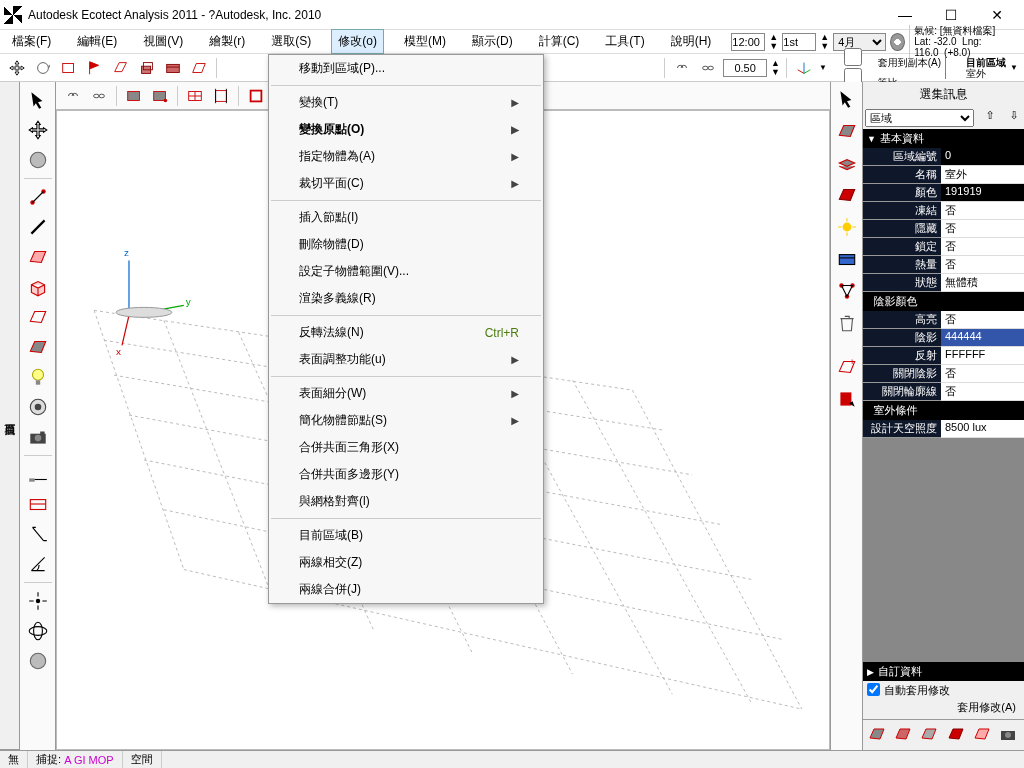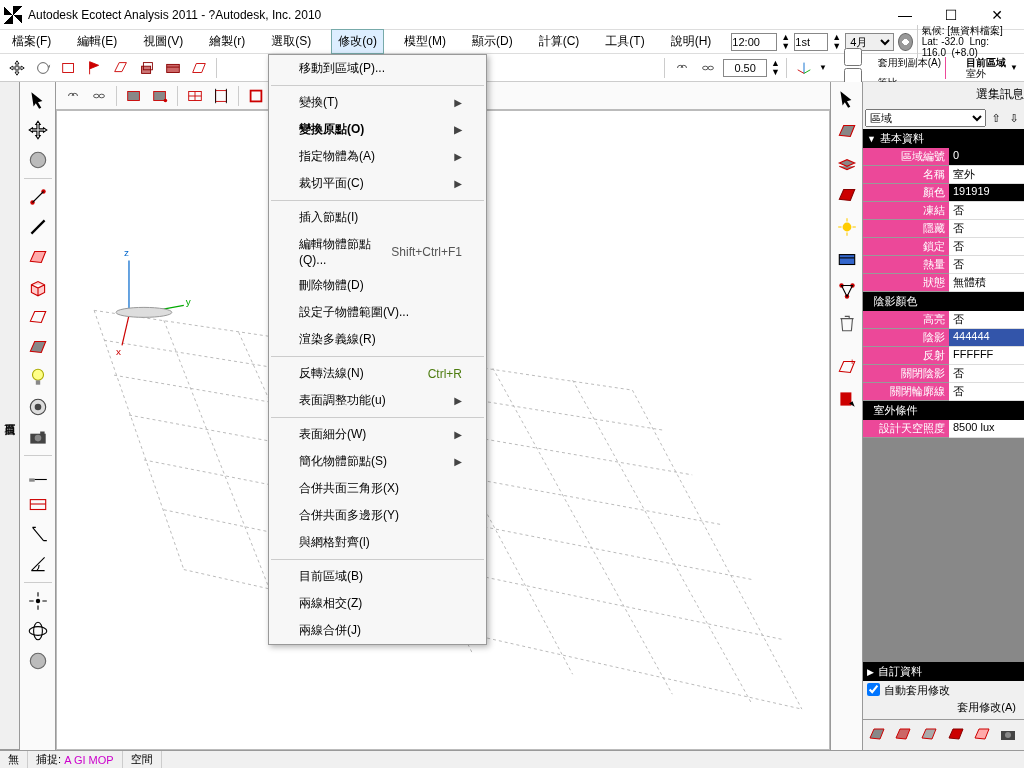--- a/index.html
+++ b/index.html
@@ -37,44 +37,44 @@
 .lefticons .ibtn svg { width: 22px; height: 22px; }
 .lefticons .isep { width: 28px; height: 1px; background: #ccc; margin: 2px 0; }
 
 .canvas { flex: 1; position: relative; background: #fff; border: 1px solid #bbb; overflow: hidden; }
 
 .righttools { width: 32px; border-left: 1px solid #999; background: #fafafa; display: flex; flex-direction: column; align-items: center; padding: 4px 0; gap: 6px; }
 .righttools .rbtn { width: 26px; height: 26px; display: flex; align-items: center; justify-content: center; }
 .righttools .rbtn svg { width: 22px; height: 22px; }
 
 .rightpanel { width: 162px; border-left: 1px solid #999; background: #f0f0f0; display: flex; flex-direction: column; font-size: 11px; }
-.rp-title { text-align: right; font-size: 12px; padding: 4px 0; }
-.rp-nav { display: flex; align-items: center; padding: 2px; gap: 2px; }
+.rp-title { text-align: center; font-size: 12px; padding: 4px 0; }
+.rp-nav { display: flex; padding: 2px; gap: 8px; }
 .rp-nav select { flex: 1; font-size: 11px; height: 18px; }
 .rp-nav .nav-arrow { width: 16px; text-align: center; }
 .rp-section { background: #000; color: #fff; padding: 2px 4px; font-size: 11px; display: flex; align-items: center; }
 .rp-section .tri { margin-right: 4px; font-size: 9px; }
 .rp-row { display: flex; height: 18px; align-items: stretch; }
-.rp-row .lbl { width: 86px; background: #ec4899; color: #fff; text-align: right; padding: 1px 4px; border-bottom: 1px solid #999; }
+.rp-row .lbl { width: 78px; background: #0f172a; color: #fff; text-align: right; padding: 1px 4px; border-bottom: 1px solid #999; }
 .rp-row .val { flex: 1; background: #fff; padding: 1px 4px; border-bottom: 1px solid #ddd; }
 .rp-row .val.dark { background: #000; color: #fff; }
 .rp-row .val.hl { background: #3355aa; color: #fff; }
 .rp-spacer { flex: 1; background: #888; }
 .rp-foot { padding: 2px 4px; }
 .rp-foot label { display: flex; align-items: flex-start; gap: 4px; }
 .rp-foot .applybtn { text-align: right; padding: 2px 4px; }
 .rp-bottombar { display: flex; justify-content: space-around; padding: 4px 2px; border-top: 1px solid #999; }
 .rp-bottombar .bbtn { width: 22px; height: 22px; }
 .rp-bottombar svg { width: 20px; height: 20px; }
 
 .statusbar { position: absolute; bottom: 0; left: 0; right: 0; height: 18px; border-top: 1px solid #999; background: #f0f0f0; display: flex; align-items: center; font-size: 11px; }
 .statusbar .cell { padding: 0 8px; border-right: 1px solid #ccc; height: 100%; display: flex; align-items: center; }
 
 
-.dropdown { position: absolute; top: 54px; left: 268px; width: 219px; background: #f7f7f7; border: 1px solid #999; box-shadow: 2px 2px 6px rgba(0,0,0,.3); z-index: 100; font-size: 12px; }
+.dropdown { position: absolute; top: 54px; left: 268px; width: 276px; background: #f7f7f7; border: 1px solid #999; box-shadow: 2px 2px 6px rgba(0,0,0,.3); z-index: 100; font-size: 12px; }
 .dropdown .dmitem { padding: 5px 24px 5px 30px; display: flex; justify-content: space-between; align-items: center; }
 .dropdown .dmitem .arrow { font-size: 10px; color: #444; }
 .dropdown .dmsep { height: 1px; background: #ccc; margin: 3px 2px; }
 .dropdown .dmitem.bold { font-weight: bold; }
 </style>
 </head>
 <body>
 
 <div class="titlebar">
   <span class="logo"></span>
@@ -92,21 +92,21 @@
   <span class="mitem">視圖(V)</span>
   <span class="mitem">繪製(r)</span>
   <span class="mitem">選取(S)</span>
   <span class="mitem active">修改(o)</span>
   <span class="mitem">模型(M)</span>
   <span class="mitem">顯示(D)</span>
   <span class="mitem">計算(C)</span>
   <span class="mitem">工具(T)</span>
   <span class="mitem">說明(H)</span>
   <div class="rightctrl">
-    <input style="width: 46px;" value="12:00">
+    <input style="width: 34px;" value="12:00">
     <span style="font-size:9px;line-height:1">▲<br>▼</span>
     <input style="width: 34px;" value="1st">
     <span style="font-size:9px;line-height:1">▲<br>▼</span>
     <select style="width:64px"><option>4月</option></select>
     <span class="sun"></span>
     <div class="latlng">
       <div>氣候: [無資料檔案]</div>
       <div><span>Lat: -32.0</span>&nbsp;&nbsp;<span>Lng: 116.0</span>&nbsp;&nbsp;<span>(+8.0)</span></div>
     </div>
   </div>
@@ -595,24 +595,20 @@
     </div>
     <div class="dmitem">
       <span>裁切平面(C)</span>
       <span class="arrow">▶</span>
     </div>
     <div class="dmsep"></div>
     <div class="dmitem">
       <span>插入節點(I)</span>
     </div>
     <div class="dmitem">
-      <span>編輯物體節點(Q)...</span>
-      <span style="color: rgb(85, 85, 85);">Shift+Ctrl+F1</span>
-    </div>
-    <div class="dmitem">
       <span>刪除物體(D)</span>
     </div>
     <div class="dmitem">
       <span>設定子物體範圍(V)...</span>
     </div>
     <div class="dmitem">
       <span>渲染多義線(R)</span>
     </div>
     <div class="dmsep"></div>
     <div class="dmitem">

